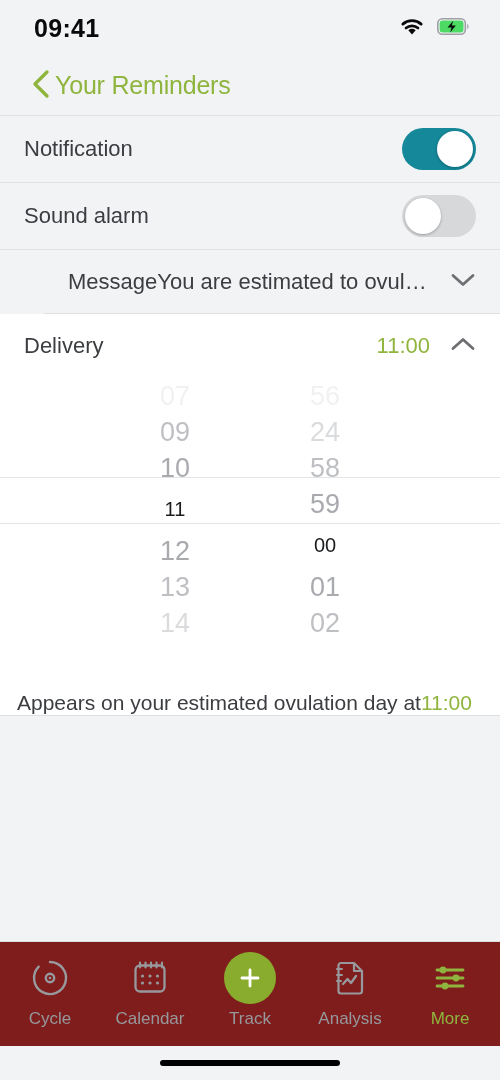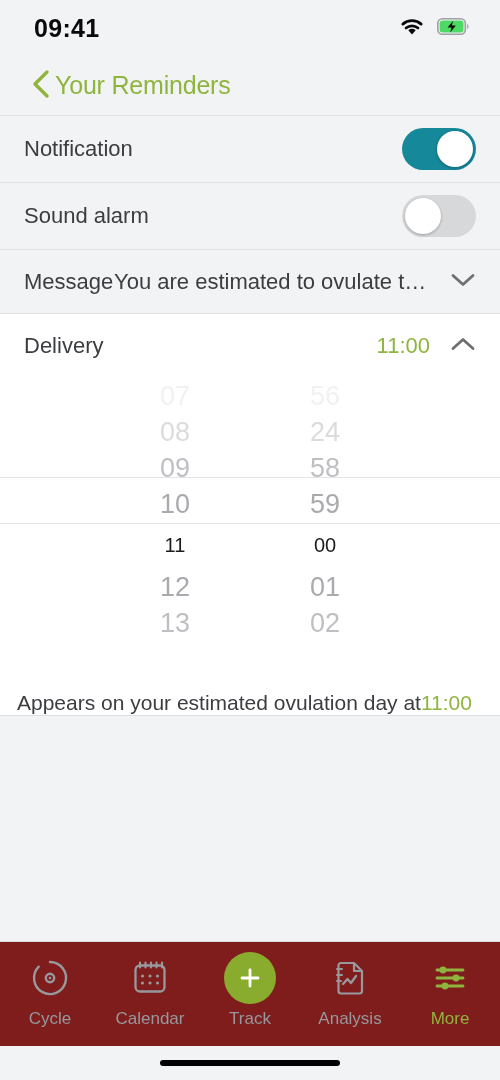--- a/index.html
+++ b/index.html
@@ -69,21 +69,21 @@
     padding: 0 24px;
     background: #f2f3f5;
     border-bottom: 1px solid #dfe0e2;
   }
   .row-label {
     font-size: 22px;
     color: #3b3d40;
   }
   .row.notification { flex: 0 0 67px; height: 67px; }
   .row.sound { flex: 0 0 67px; height: 67px; gap: 28px; }
-  .row.message { flex: 0 0 64px; height: 64px; }
+  .row.message { flex: 0 0 64px; height: 64px; margin-left: 44px; }
   .row.delivery {
     flex: 0 0 64px; height: 64px;
     background: #ffffff;
     border-bottom: none;
   }
 
   .message-right {
     display: flex;
     align-items: center;
     gap: 16px;
@@ -320,21 +320,20 @@
           <path d="M3 12.5 L13 3.5 L23 12.5" stroke="#6d6f73" stroke-width="2.8" fill="none" stroke-linecap="round" stroke-linejoin="round"></path>
         </svg>
       </span>
     </div>
   </div>
 
   <div class="picker-wrap">
     <div class="picker-cols">
       <div class="picker-col">
         <div class="picker-item f3">07</div>
-        <div class="picker-item f2">08</div>
         <div class="picker-item f1">09</div>
         <div class="picker-item">10</div>
         <div class="picker-item selected">11</div>
         <div class="picker-item">12</div>
         <div class="picker-item f1">13</div>
         <div class="picker-item f2">14</div>
 
       </div>
       <div class="picker-col">
         <div class="picker-item f3">56</div>

